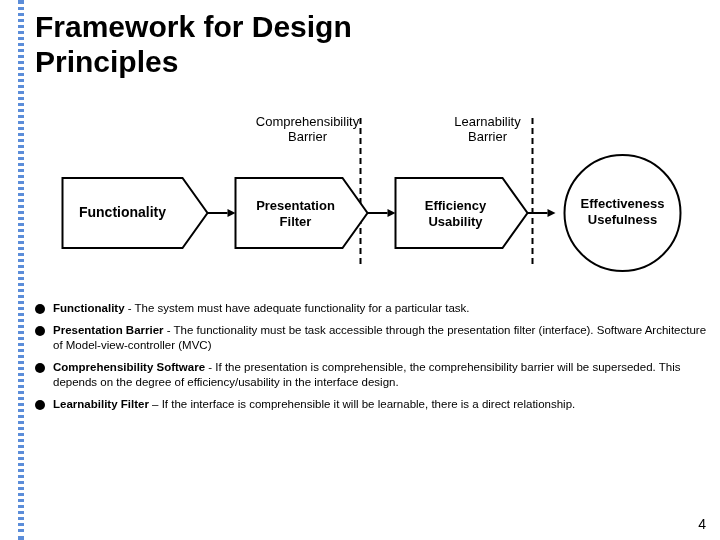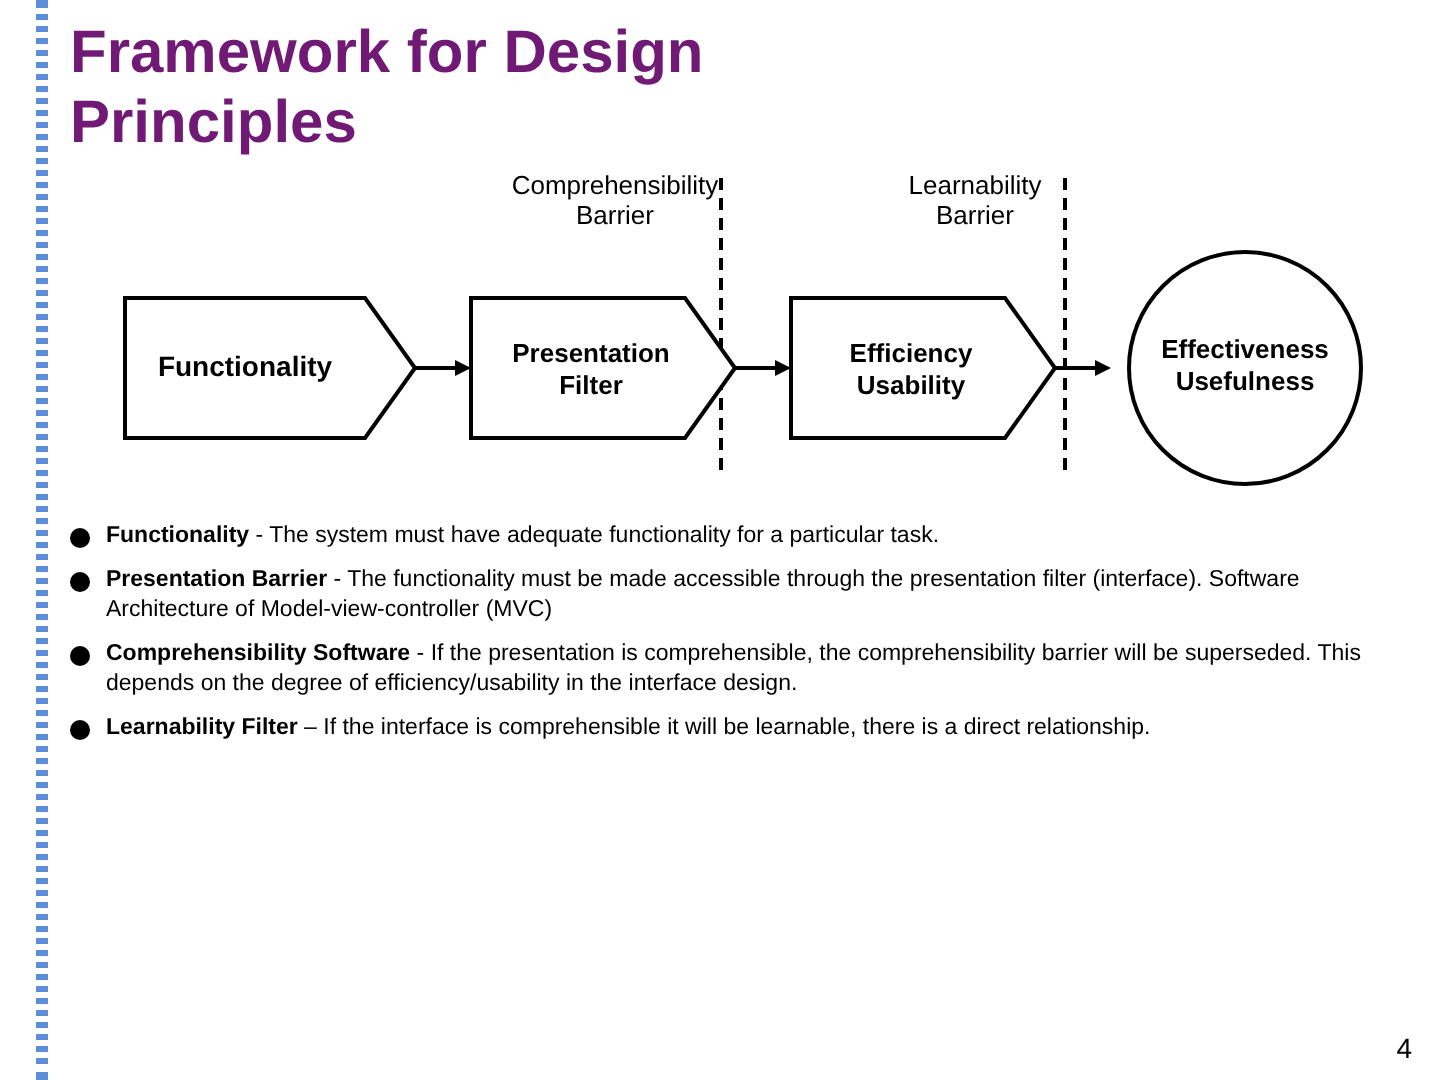--- a/index.html
+++ b/index.html
@@ -30,27 +30,27 @@
       top: 10px;
       right: 10px;
       bottom: 10px;
     }
 
     
     .title {
       font-size: 30px;
       font-weight: bold;
       line-height: 1.15;
-      margin-bottom: 0;
-      color: #701a75;
+      margin-bottom: 29px;
+      color: #000000;
     }
 
     
     .bullets {
-      margin-top: 4px;
+      margin-top: 15px;
     }
 
     .bullet-item {
       display: flex;
       align-items: flex-start;
       margin-bottom: 6px;
       font-size: 11.5px;
       line-height: 1.35;
     }
 
@@ -143,21 +143,21 @@
     <div class="bullet-item">
       <div class="bullet-dot"></div>
       <div class="bullet-text">
         <b>Functionality</b><span> - The system must have adequate functionality for a particular task.</span>
       </div>
     </div>
 
     <div class="bullet-item">
       <div class="bullet-dot"></div>
       <div class="bullet-text">
-        <b>Presentation Barrier</b><span> - The functionality must be made accessible through the presentation filter (interface).  Software Architecture of Model-view-controller (MVC)</span>
+        <b>Presentation Barrier</b><span> - The functionality must be task accessible through the presentation filter (interface).  Software Architecture of Model-view-controller (MVC)</span>
       </div>
     </div>
 
     <div class="bullet-item">
       <div class="bullet-dot"></div>
       <div class="bullet-text">
         <b>Comprehensibility Software</b><span> - If the presentation is comprehensible, the comprehensibility barrier will be superseded. This depends on the degree of efficiency/usability in the interface design.</span>
       </div>
     </div>
 

